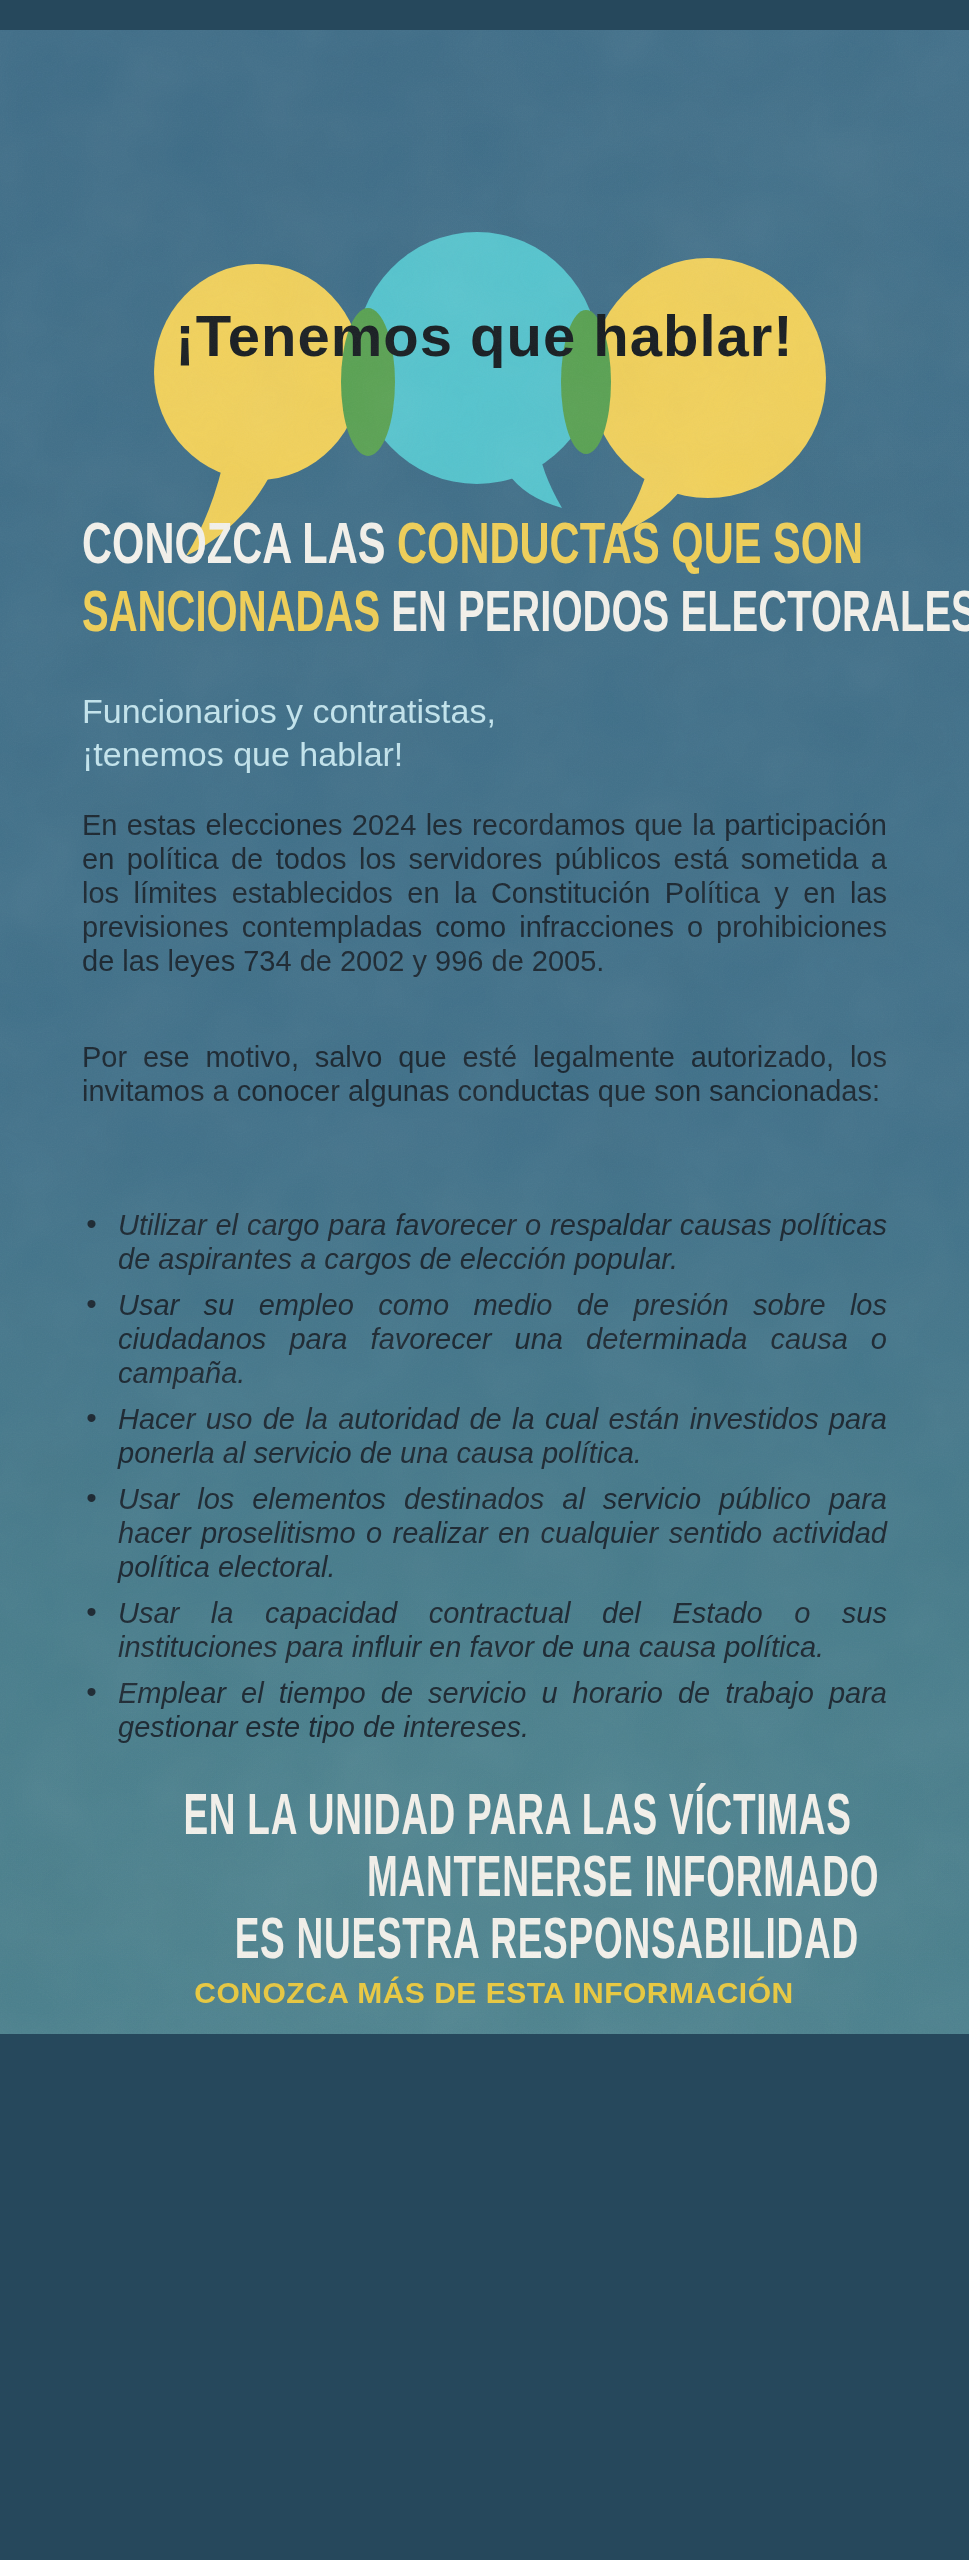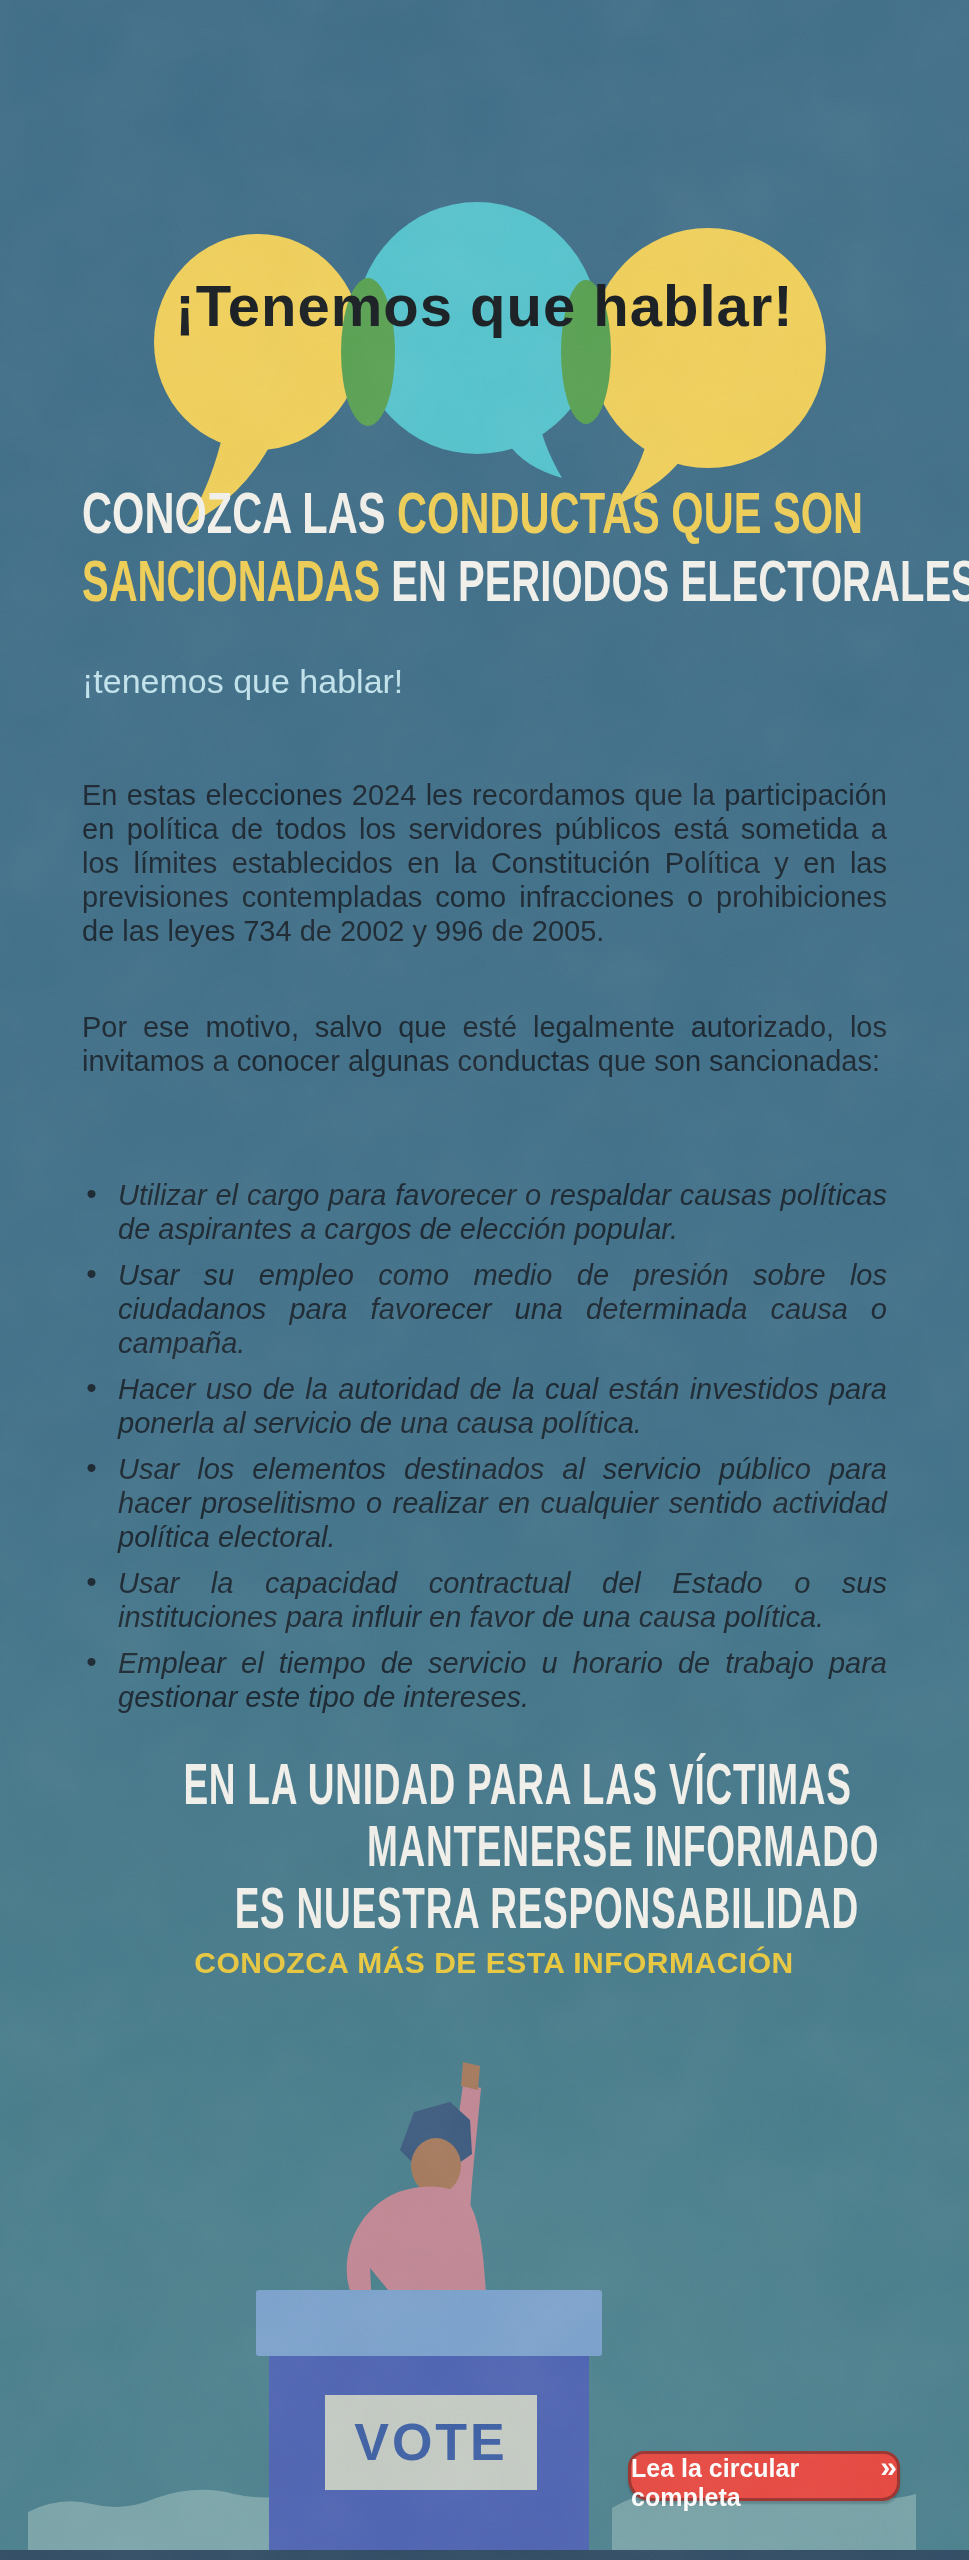--- a/index.html
+++ b/index.html
@@ -1,24 +1,25 @@
 <!DOCTYPE html>
 <html><head>
 <meta charset="utf-8">
 <style>
   html,body{margin:0;padding:0;background:#26485c;}
   .poster{
     position:relative;
-    width:969px;height:2560px;
+    width:969px;height:2004px;
     overflow:hidden;
     font-family:"Liberation Sans", sans-serif;
     background:
       radial-gradient(ellipse 700px 420px at 50% 92%, rgba(86,140,148,.45) 0%, rgba(86,140,148,0) 70%),
       radial-gradient(ellipse 600px 500px at 85% 8%, rgba(70,118,142,.35) 0%, rgba(70,118,142,0) 70%),
       linear-gradient(180deg,#3d6c87 0%, #3f7089 55%, #467c8b 80%, #4a808d 100%);
+    margin-top: 30px;
   }
   .texture{position:absolute;inset:0;pointer-events:none;}
 
   
   .bubbles{position:absolute;left:0;top:0;width:969px;height:560px;}
   .bubble-title{
     position:absolute;left:0;right:0;top:272px;
     text-align:center;
     font-size:58px;font-weight:700;letter-spacing:1px;
     color:#141a1e;
@@ -95,20 +96,21 @@
     </svg>
     <div class="bubble-title">¡Tenemos que hablar!</div>
   </div>
 
   <div class="headline">
     <span class="hl-line"><span class="squish"><span class="hl-white">CONOZCA LAS </span><span class="hl-yellow">CONDUCTAS QUE SON</span></span></span>
     <span class="hl-line"><span class="squish" style="transform:scale(0.77,1.12);"><span class="hl-yellow">SANCIONADAS </span><span class="hl-white">EN PERIODOS ELECTORALES</span></span></span>
   </div>
 
   <div class="greeting">
+    <span style="display:block">Funcionarios y contratistas,</span>
     <span style="display:block">¡tenemos que hablar!</span>
   </div>
 
   <div class="bodytext para1">En estas elecciones 2024 les recordamos que la participación en política de todos los servidores públicos está sometida a los límites establecidos en la Constitución Política y en las previsiones contempladas como infracciones o prohibiciones de las leyes 734 de 2002 y 996 de 2005.</div>
   <div class="bodytext para2">Por ese motivo, salvo que esté legalmente autorizado, los invitamos a conocer algunas conductas que son sancionadas:</div>
 
   <ul class="bullets">
     <li><span>Utilizar el cargo para favorecer o respaldar causas políticas de aspirantes a cargos de elección popular.</span></li>
     <li><span>Usar su empleo como medio de presión sobre los ciudadanos para favorecer una determinada causa o campaña.</span></li>
     <li><span>Hacer uso de la autoridad de la cual están investidos para ponerla al servicio de una causa política.</span></li>

